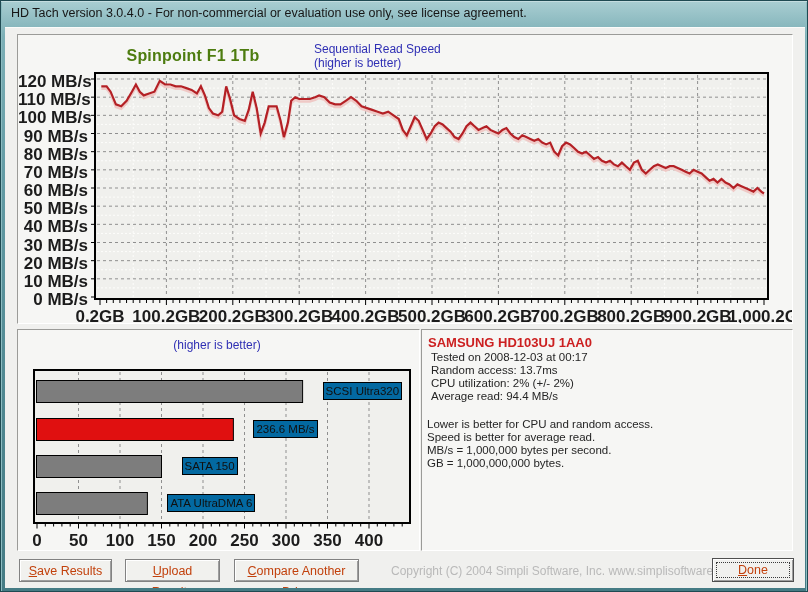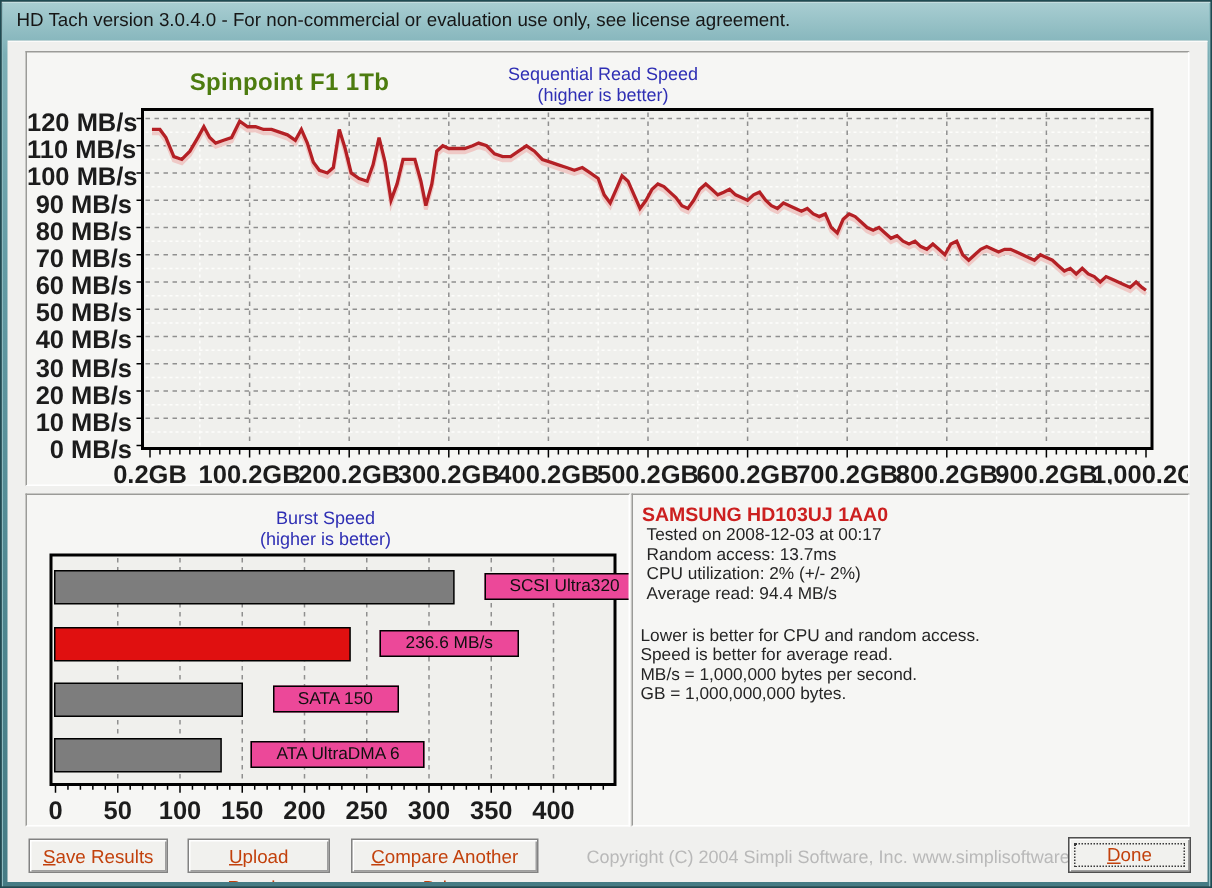--- a/index.html
+++ b/index.html
@@ -26,33 +26,33 @@
     border:1px solid;border-color:#9b9b98 #ffffff #ffffff #9b9b98;
   }
   .panel-top{left:12px;top:7px;width:776px;height:290px;}
   .panel-burst{left:12px;top:302px;width:403px;height:222px;}
   .panel-info{left:416px;top:302px;width:372px;height:222px;}
   .drive-label{
     position:absolute;left:45px;top:12px;width:260px;text-align:center;
     color:#4d7c0f;font-weight:bold;font-size:16px;letter-spacing:0.2px;
   }
   .chart-title{
-    position:absolute;left:284px;top:7px;width:200px;text-align:center;
+    position:absolute;left:296px;top:7px;width:200px;text-align:left;
     color:#2f2fb4;font-size:12px;line-height:14px;
   }
   .burst-title{
     position:absolute;left:99px;top:8px;width:200px;text-align:center;
     color:#2f2fb4;font-size:12px;line-height:14px;
   }
   .axis-label{position:absolute;font-size:17px;color:#1c1c1c;white-space:nowrap;font-weight:bold;}
   .ylab{width:70px;text-align:right;}
   .xlab{width:72px;text-align:center;}
   .bar-tag{
-    position:absolute;height:18px;line-height:16px;padding:0 16px;
-    background:#ec4899;border:1px solid #000;color:#101010;
+    position:absolute;height:18px;line-height:16px;padding:0 2px;
+    background:#0369a1;border:1px solid #000;color:#101010;
     font-size:11.5px;white-space:nowrap;
   }
   .info-title{
     position:absolute;left:6px;top:5px;color:#cc2020;font-weight:bold;font-size:13px;
     white-space:nowrap;
   }
   .info-line{position:absolute;left:9px;font-size:11.5px;color:#252525;white-space:nowrap;}
   .note-line{position:absolute;left:5px;font-size:11.5px;color:#252525;white-space:nowrap;}
   .btn{
     position:absolute;height:23px;background:#f1f1ee;
@@ -269,21 +269,20 @@
         <div class="axis-label xlab" style="left: 378px; top: 272px;">500.2GB</div>
         <div class="axis-label xlab" style="left: 444.4px; top: 272px;">600.2GB</div>
         <div class="axis-label xlab" style="left: 510.8px; top: 272px;">700.2GB</div>
         <div class="axis-label xlab" style="left: 577.2px; top: 272px;">800.2GB</div>
         <div class="axis-label xlab" style="left: 643.6px; top: 272px;">900.2GB</div>
         <div class="axis-label xlab" style="left: 710px; top: 272px;">1,000.2GB</div>
       </div>
 
     <div class="panel panel-burst" id="burstPanel">
       <div class="burst-title">
-        <div>Burst Speed</div>
         <div>(higher is better)</div>
       </div>
     <svg width="378" height="162" style="position:absolute;left:15px;top:39px;overflow:visible">
           <rect x="1" y="1" width="376" height="153" fill="#f0f0ed" stroke="#000" stroke-width="2"></rect>
           <line x1="45.5" y1="3" x2="45.5" y2="152" stroke="#8f8f8f" stroke-width="1" stroke-dasharray="3 3"></line>
           <line x1="87" y1="3" x2="87" y2="152" stroke="#8f8f8f" stroke-width="1" stroke-dasharray="3 3"></line>
           <line x1="128.5" y1="3" x2="128.5" y2="152" stroke="#8f8f8f" stroke-width="1" stroke-dasharray="3 3"></line>
           <line x1="170" y1="3" x2="170" y2="152" stroke="#8f8f8f" stroke-width="1" stroke-dasharray="3 3"></line>
           <line x1="211.5" y1="3" x2="211.5" y2="152" stroke="#8f8f8f" stroke-width="1" stroke-dasharray="3 3"></line>
           <line x1="253" y1="3" x2="253" y2="152" stroke="#8f8f8f" stroke-width="1" stroke-dasharray="3 3"></line>

